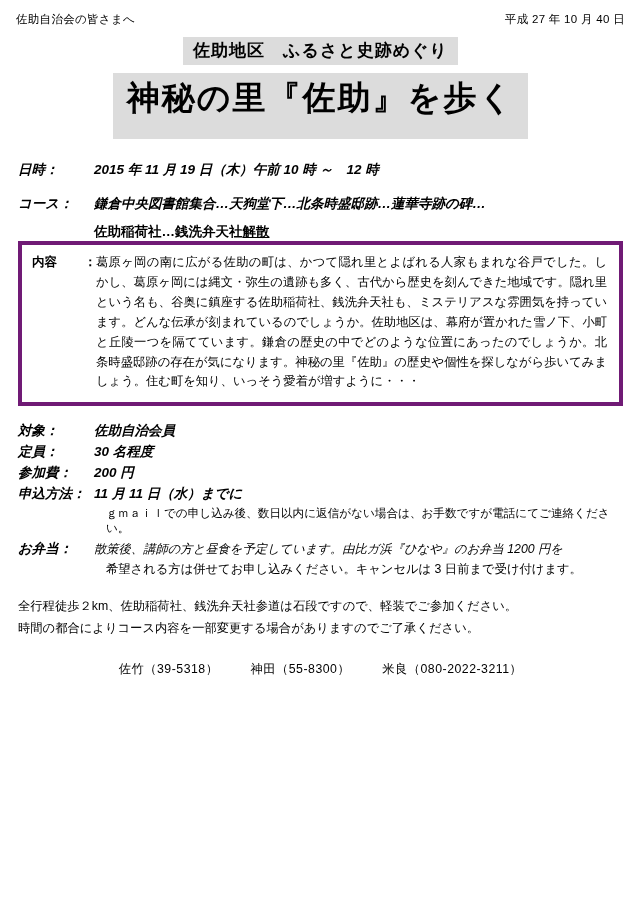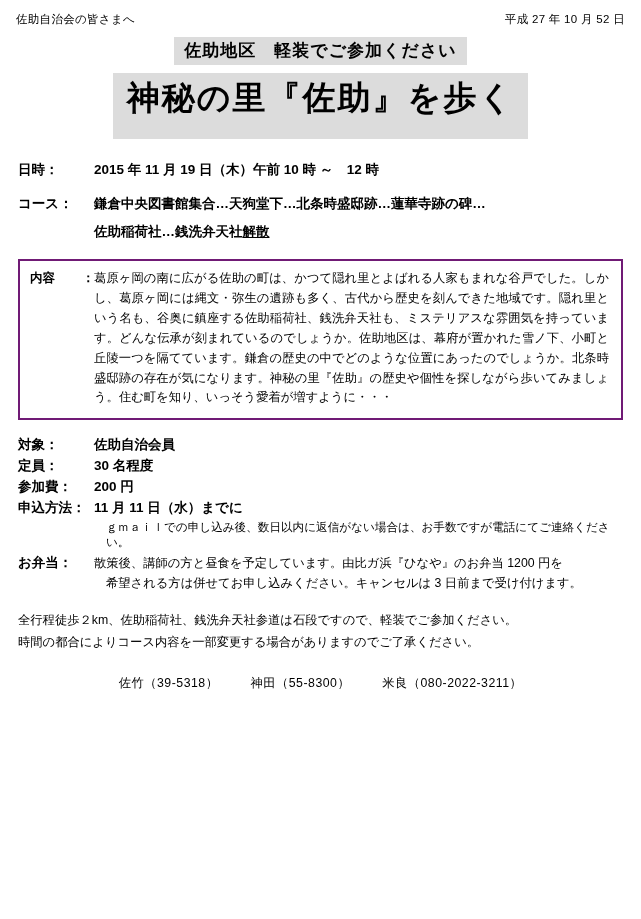--- a/index.html
+++ b/index.html
@@ -56,20 +56,21 @@
 
   .body-area {
     padding: 0 18px;
     margin-top: 22px;
   }
 
   .row {
     display: flex;
     align-items: center;
     margin-bottom: 4px;
+    font-style: italic;
   }
   .lbl {
     font-size: 13.5px;
     font-weight: bold;
     white-space: nowrap;
   }
   .lbl-w1 { width: 76px; }
   .val {
     font-size: 13.5px;
     font-weight: bold;
@@ -78,22 +79,21 @@
   .line-datetime { margin-top: 4px; margin-bottom: 16px; }
   .line-course { margin-bottom: 6px; }
   .course-2 {
     font-size: 13.5px;
     font-weight: bold;
     margin: 10px 0 0 76px;
   }
   .u { text-decoration: underline; }
 
   .content-box {
-    border: 2px solid #701a75;
-    margin-top: 18px;
+    border: 4px solid #701a75;
     padding: 8px 12px 10px 10px;
     display: flex;
     align-items: flex-start;
   }
   .content-label {
     font-size: 12.5px;
     font-weight: bold;
     white-space: nowrap;
     padding-top: 1px;
     width: 52px;
@@ -159,25 +159,25 @@
   }
   .contacts span { margin: 0 14px; }
 </style>
 </head>
 <body>
 
 <div class="page">
 
   <div class="hdr">
     <div class="hdr-left">佐助自治会の皆さまへ</div>
-    <div class="hdr-right">平成 27 年 10 月 52 日</div>
+    <div class="hdr-right">平成 27 年 10 月 40 日</div>
   </div>
 
   <div class="title-wrap">
-    <div class="title-sub">佐助地区　軽装でご参加ください</div>
+    <div class="title-sub">佐助地区　ふるさと史跡めぐり</div>
     <div></div>
     <div class="title-main">神秘の里『佐助』を歩く</div>
   </div>
 
   <div class="body-area">
 
     <div class="row line-datetime">
       <div class="lbl lbl-w1">
         <span>日時</span><span>：</span>
       </div>

